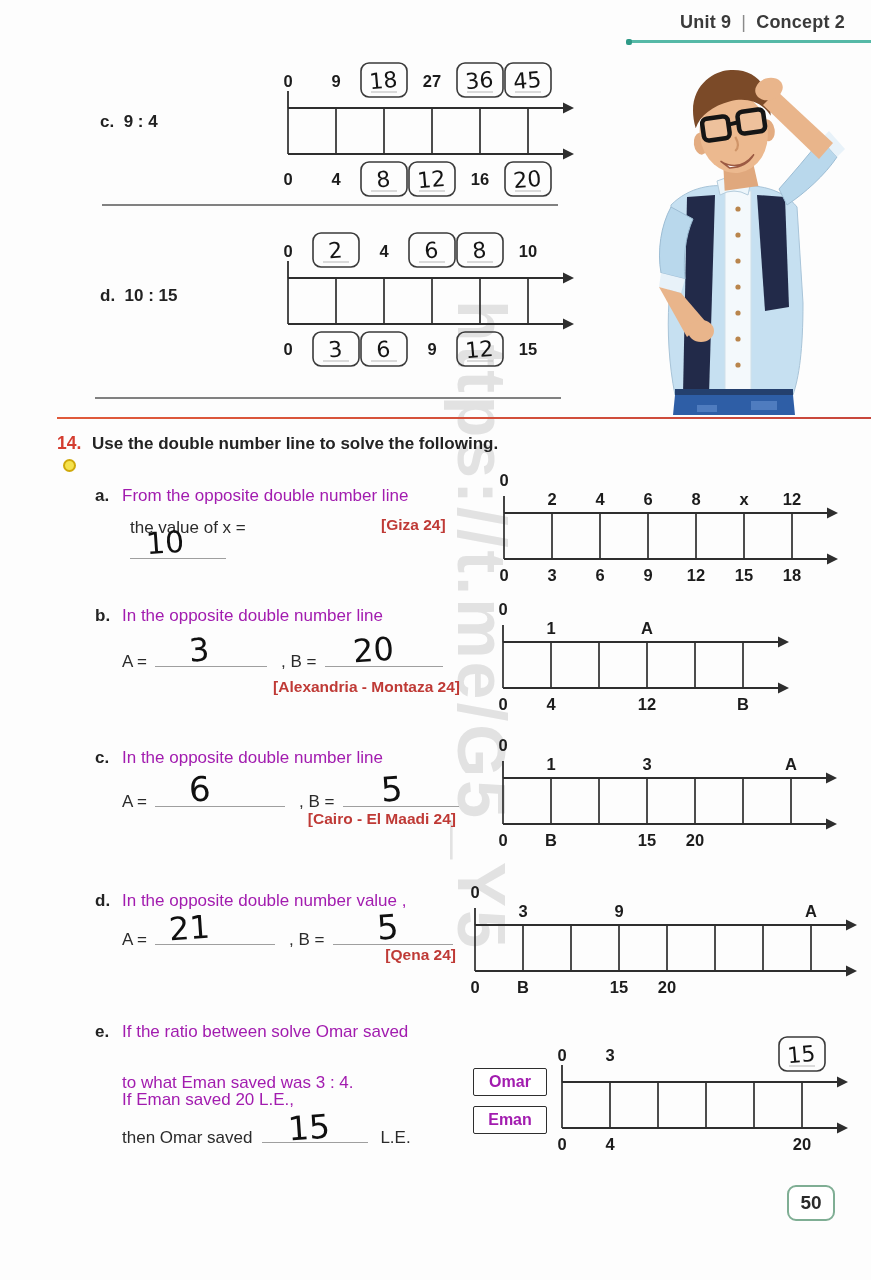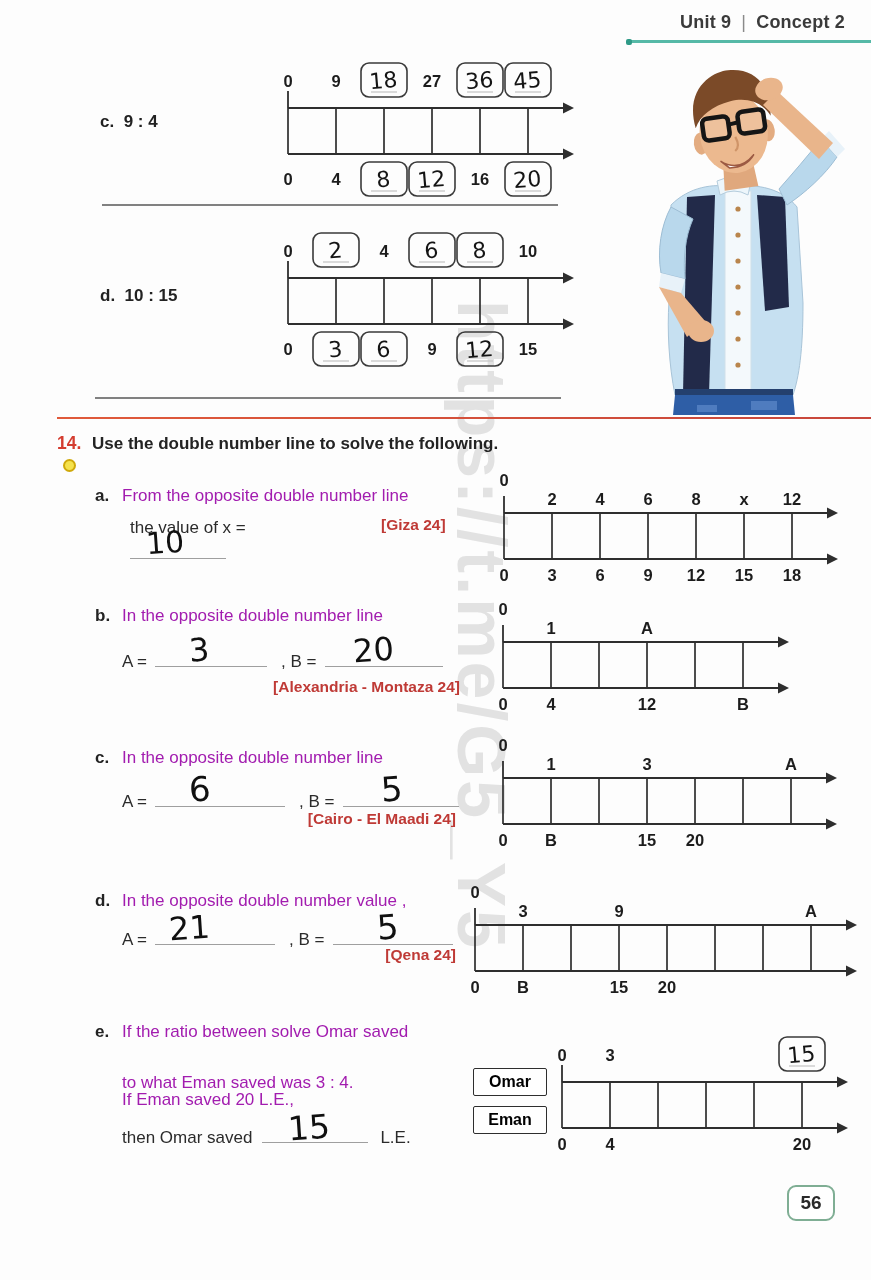--- a/index.html
+++ b/index.html
@@ -25,21 +25,21 @@
   .letter{font-size:17px;font-weight:700;color:#232323;}
   .ptext{font-size:17px;color:#a21caf;}
   .citation{font-size:15.5px;font-weight:700;color:#bf3a36;text-align:center;}
 
   .answer-row{display:flex;align-items:baseline;font-size:17px;color:#2b2b2b;}
   .blank{display:inline-block;position:relative;border-bottom:1.7px solid #9f9f9f;height:20px;vertical-align:bottom;}
   .hand{font-family:"DejaVu Sans",sans-serif;color:#101010;line-height:1;position:absolute;transform:rotate(-4deg);}
   .suffix{margin-left:12px;}
 
   .name-box{box-sizing:border-box;width:74px;height:28px;border:1.8px solid #2e2e2e;border-radius:2px;
-            display:flex;align-items:center;justify-content:center;font-size:16px;font-weight:700;color:#000000;background:#fff;}
+            display:flex;align-items:center;justify-content:center;font-size:16px;font-weight:700;color:#a21caf;background:#fff;}
 
   .page-num{box-sizing:border-box;width:48px;height:36px;border:2px solid #7fae94;border-radius:9px;
             display:flex;align-items:center;justify-content:center;font-size:19px;font-weight:700;color:#2a2a2a;background:#fff;}
 
   .watermark{top:300px;left:521px;transform:rotate(90deg);transform-origin:top left;
              font-size:68px;font-weight:700;letter-spacing:3px;color:rgba(170,170,170,0.32);white-space:nowrap;}
 
   .nl-host svg{display:block;}
 </style>
 </head>
@@ -389,15 +389,15 @@
         <text x="64" y="27" text-anchor="middle" font-size="16.5" font-weight="700" font-family="&quot;Liberation Sans&quot;, sans-serif" fill="#1c1c1c">3</text>
         <rect x="233" y="3" width="46" height="34" rx="8" fill="none" stroke="#3a3a3a" stroke-width="1.6"></rect>
         <line x1="243" y1="32" x2="269" y2="32" stroke="#c8c8c8" stroke-width="1.3"></line>
         <text x="256" y="28" text-anchor="middle" font-size="22" font-family="&quot;DejaVu Sans&quot;, sans-serif" fill="#141414" transform="rotate(-5 256 28)">15</text>
         <text x="16" y="116" text-anchor="middle" font-size="16.5" font-weight="700" font-family="&quot;Liberation Sans&quot;, sans-serif" fill="#1c1c1c">0</text>
         <text x="64" y="116" text-anchor="middle" font-size="16.5" font-weight="700" font-family="&quot;Liberation Sans&quot;, sans-serif" fill="#1c1c1c">4</text>
         <text x="256" y="116" text-anchor="middle" font-size="16.5" font-weight="700" font-family="&quot;Liberation Sans&quot;, sans-serif" fill="#1c1c1c">20</text>
       </svg>
     </div>
 
-  <div class="abs page-num" style="left:787px;top:1185px;">56</div>
+  <div class="abs page-num" style="left:787px;top:1185px;">50</div>
 
 </div>
 
 </body></html>

